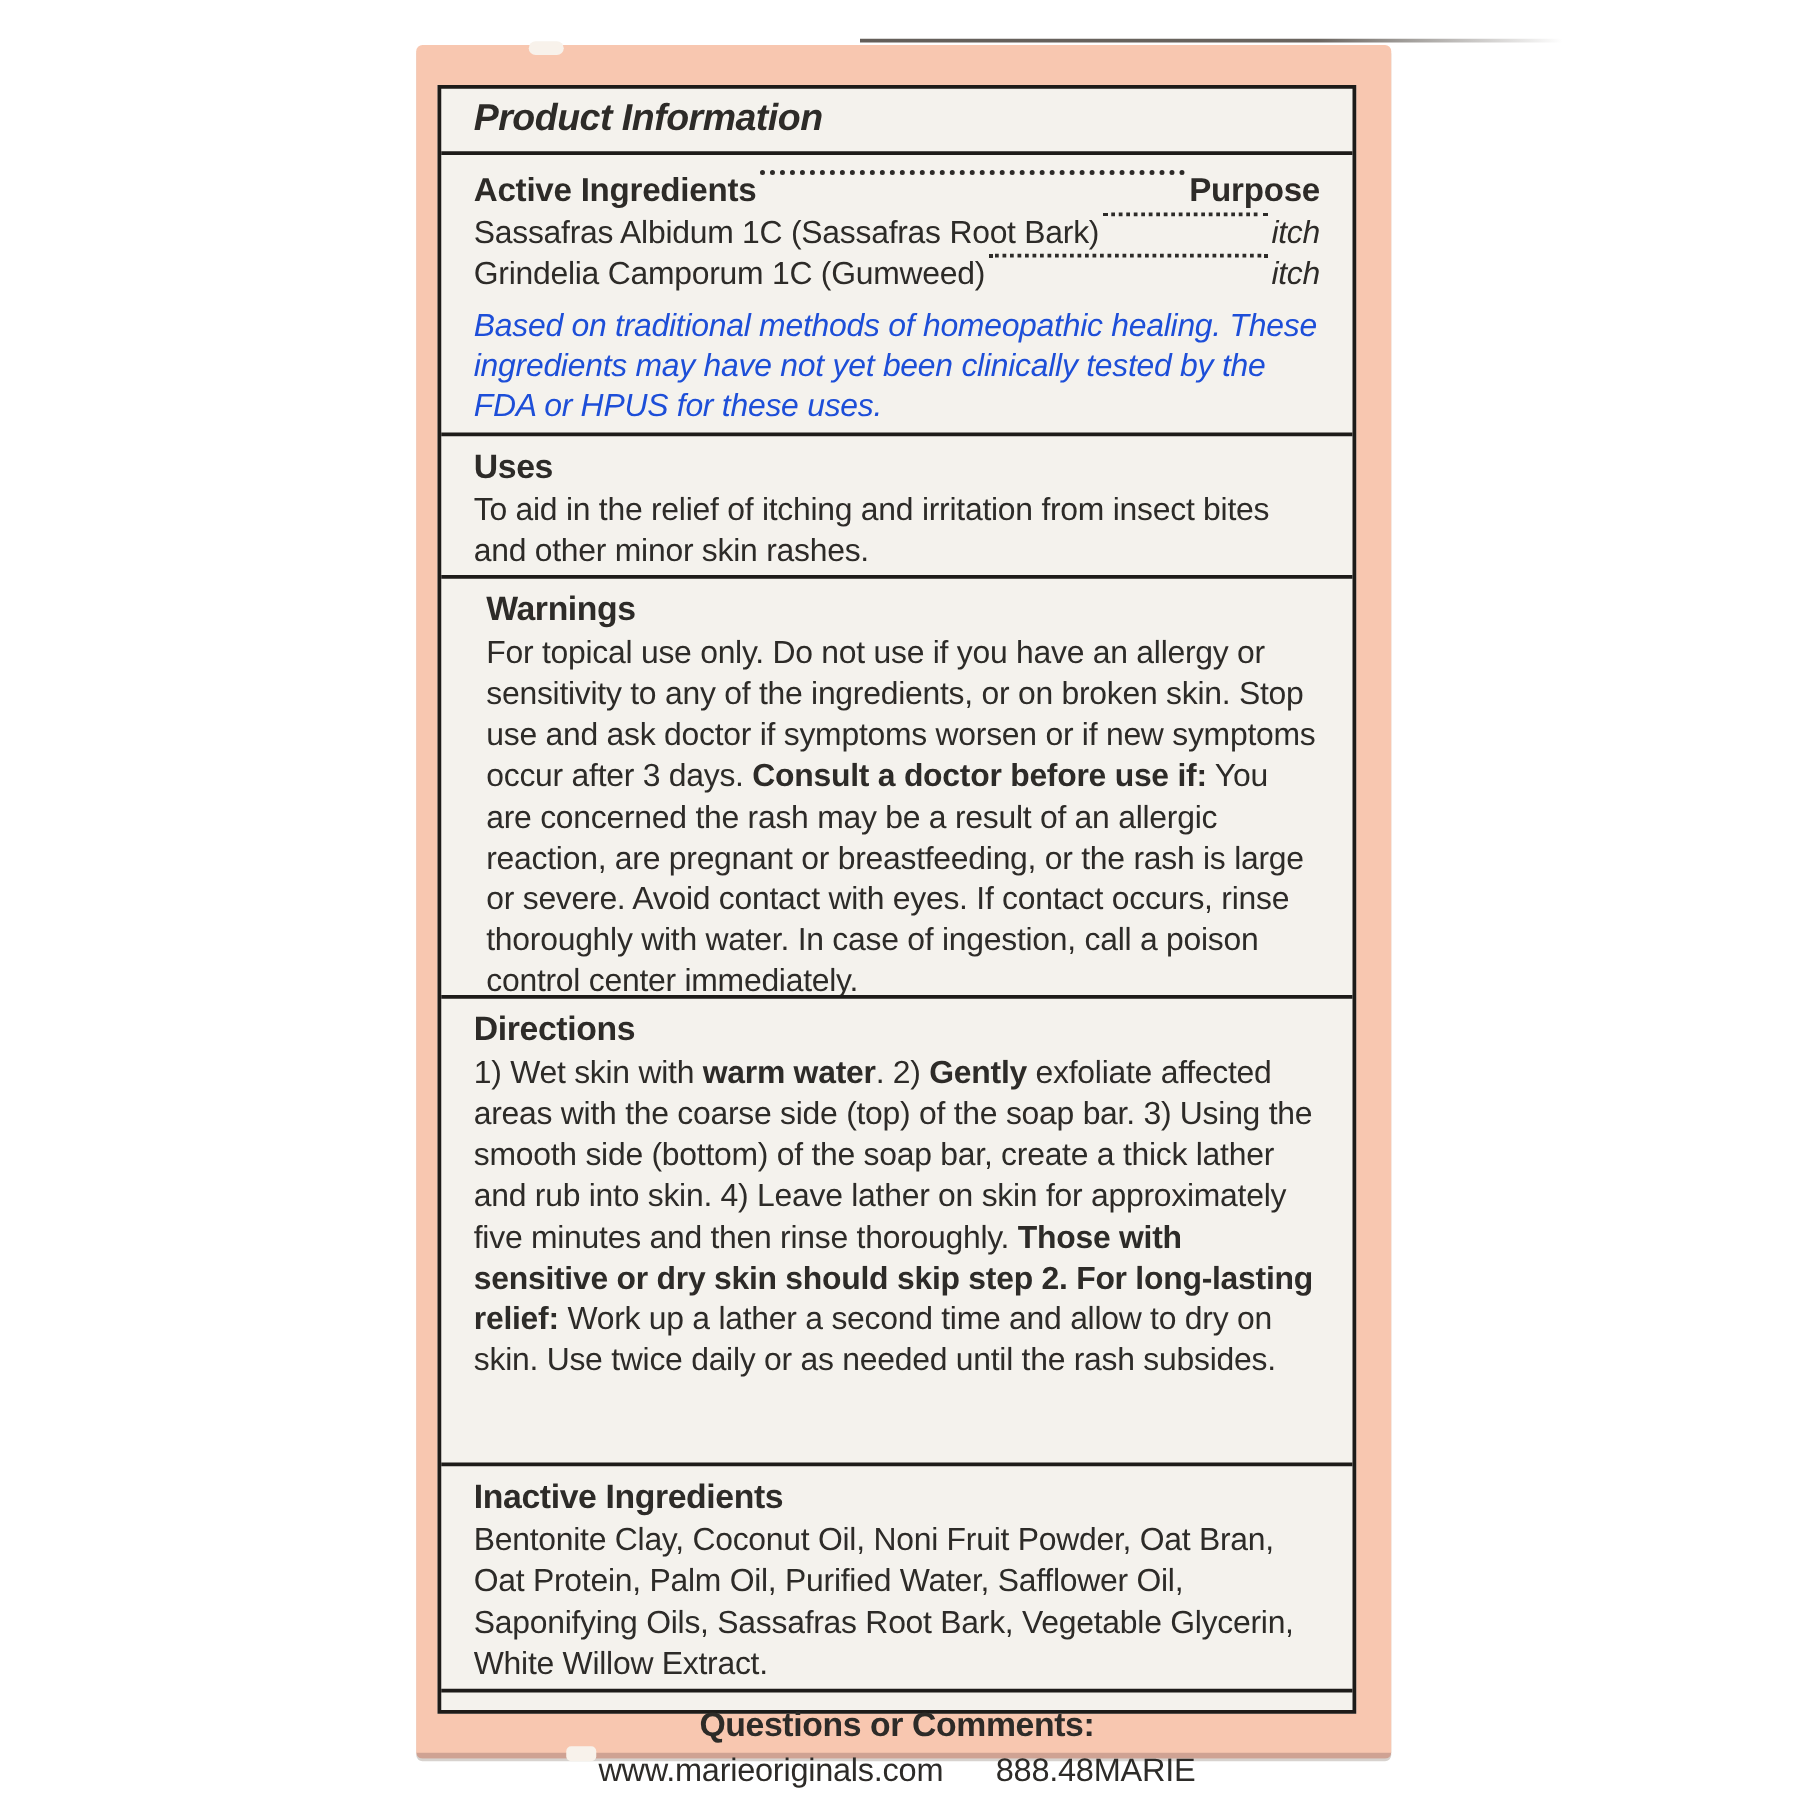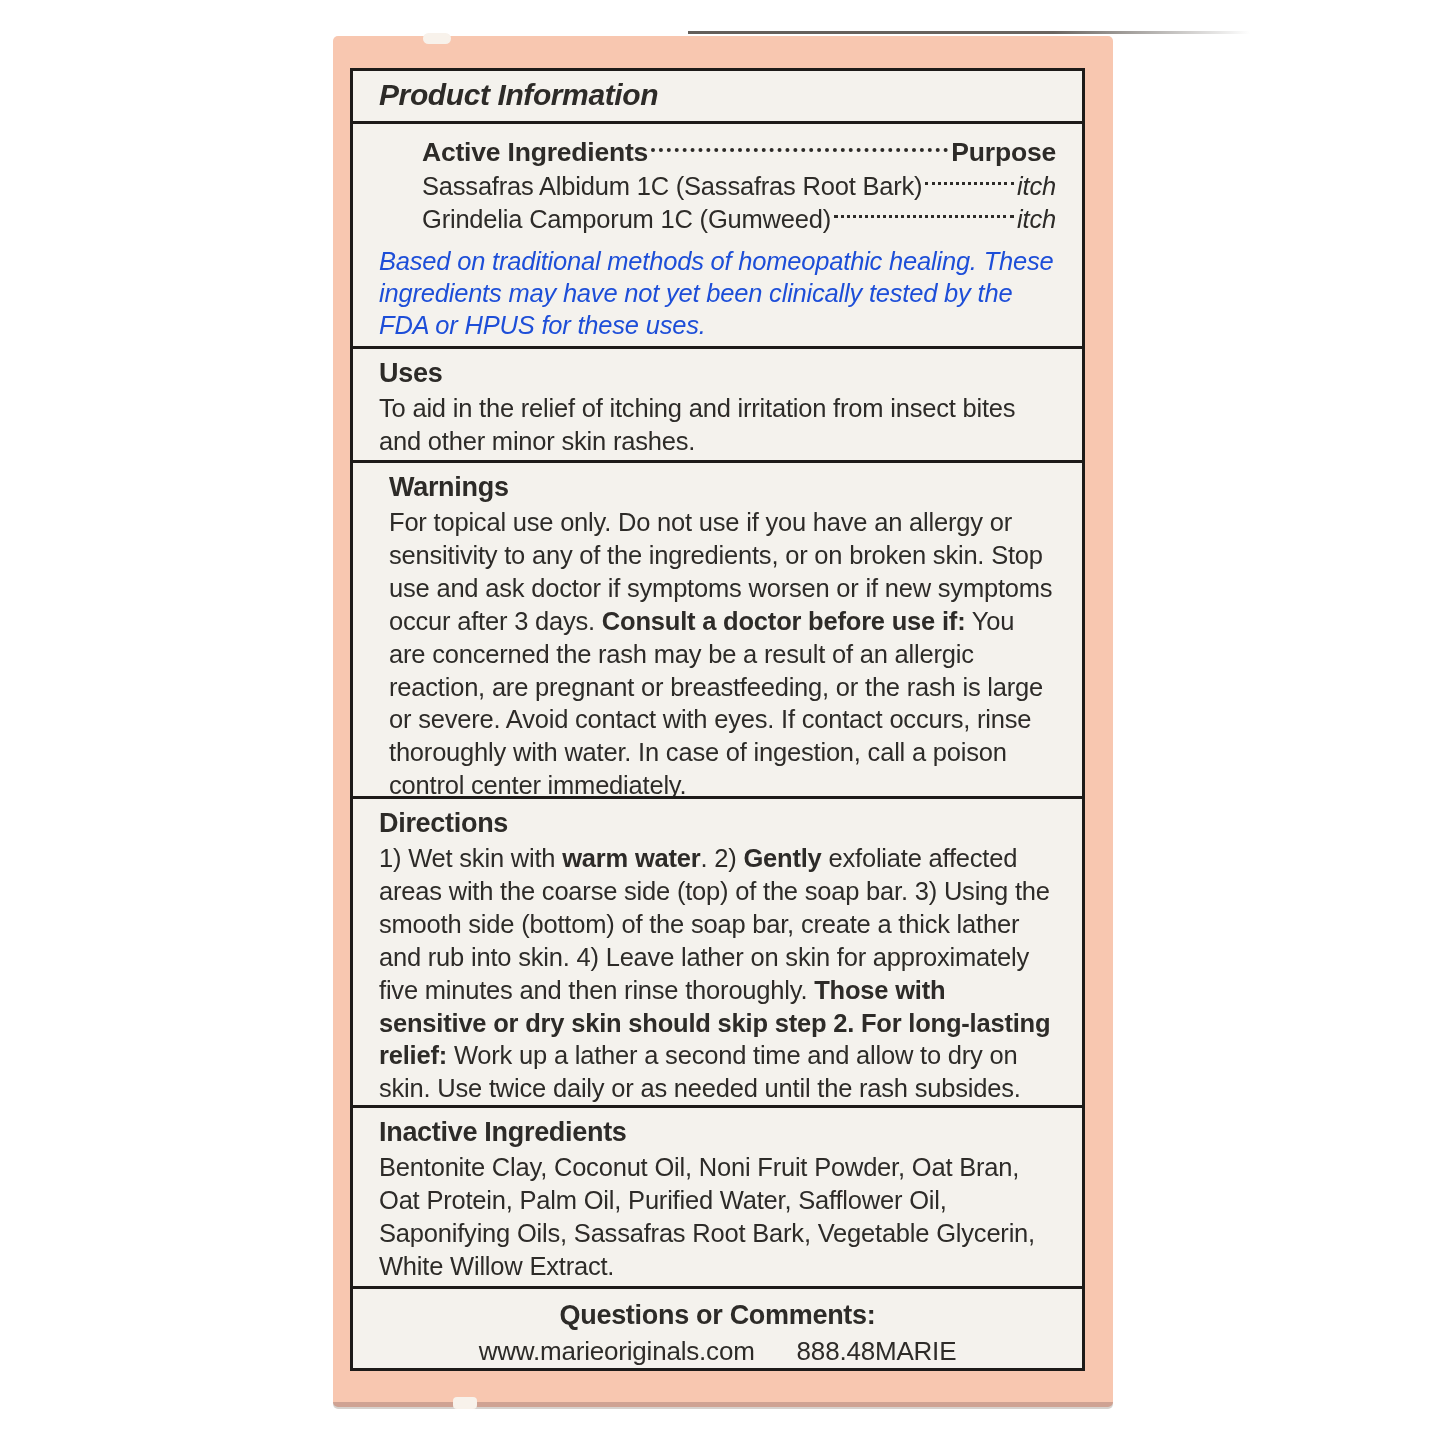--- a/index.html
+++ b/index.html
@@ -62,21 +62,21 @@
     padding: 7px 26px 0 26px;
     border-top: 3px solid var(--border-ink);
     overflow: hidden;
   }
   .sec:first-child { border-top: none; }
 
   .sec-title      { height: 50px;  padding-top: 6px; font-style: italic; }
   .sec-active     { height: 225px; padding-top: 12px; }
   .sec-uses       { height: 114px; }
   .sec-warnings   { height: 336px; padding-left: 36px; }
-  .sec-directions { height: 309px; }
+  .sec-directions { height: 374px; }
   .sec-inactive   { height: 181px; }
   .sec-footer     { height: 82px;  padding-top: 9px; }
 
   h1 {
     margin: 0;
     font-size: 30px; font-weight: 700;
     letter-spacing: -0.4px;
     line-height: 36px;
   }
   h2 {
@@ -96,25 +96,24 @@
 
   .disclaimer {
     margin-top: 9px;
     font-style: italic;
     color: #1d4ed8;
     line-height: 32px;
   }
 
   .dotrow {
     display: flex;
-    align-items: center;
+    align-items: flex-start;
     font-size: 25.5px;
     line-height: 33px;
     letter-spacing: -0.2px;
-    margin-left: 43px;
   }
   .dotrow > span:first-child,
   .dotrow > span:last-child { white-space: nowrap; flex: 0 0 auto; }
   .dotrow-header { font-size: 26.5px; margin-bottom: 1px; }
   .leader {
     flex: 1 1 auto;
     min-width: 24px;
     border-bottom: 3px dotted var(--ink);
     margin: 0 3px 7px 3px;
   }

